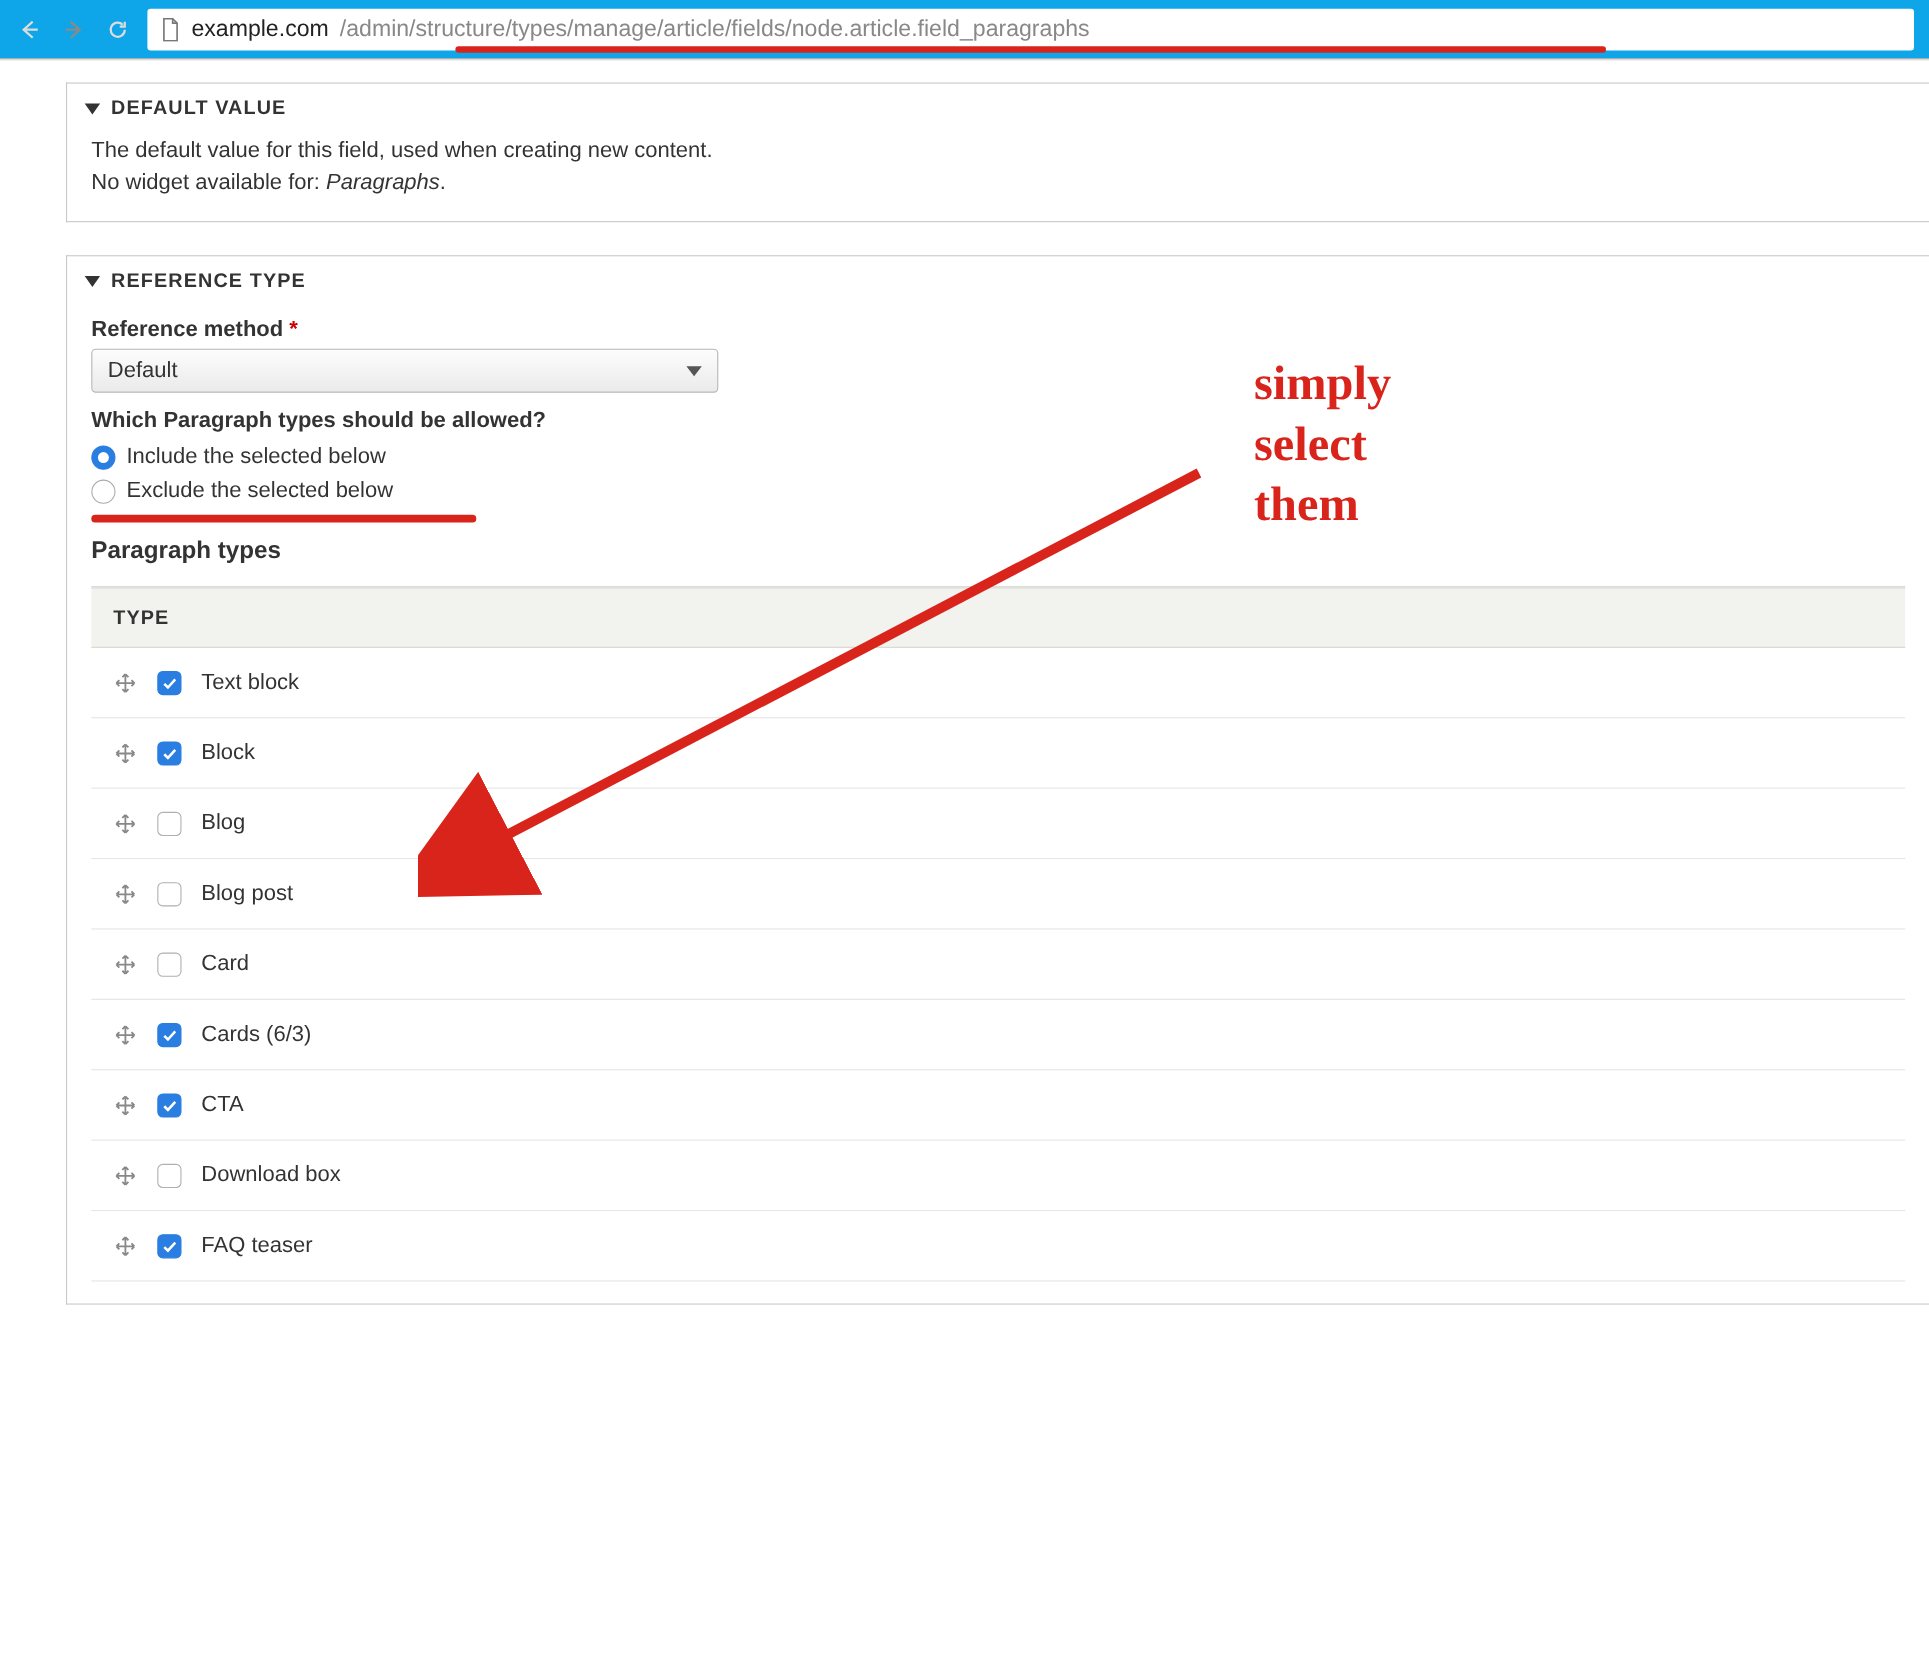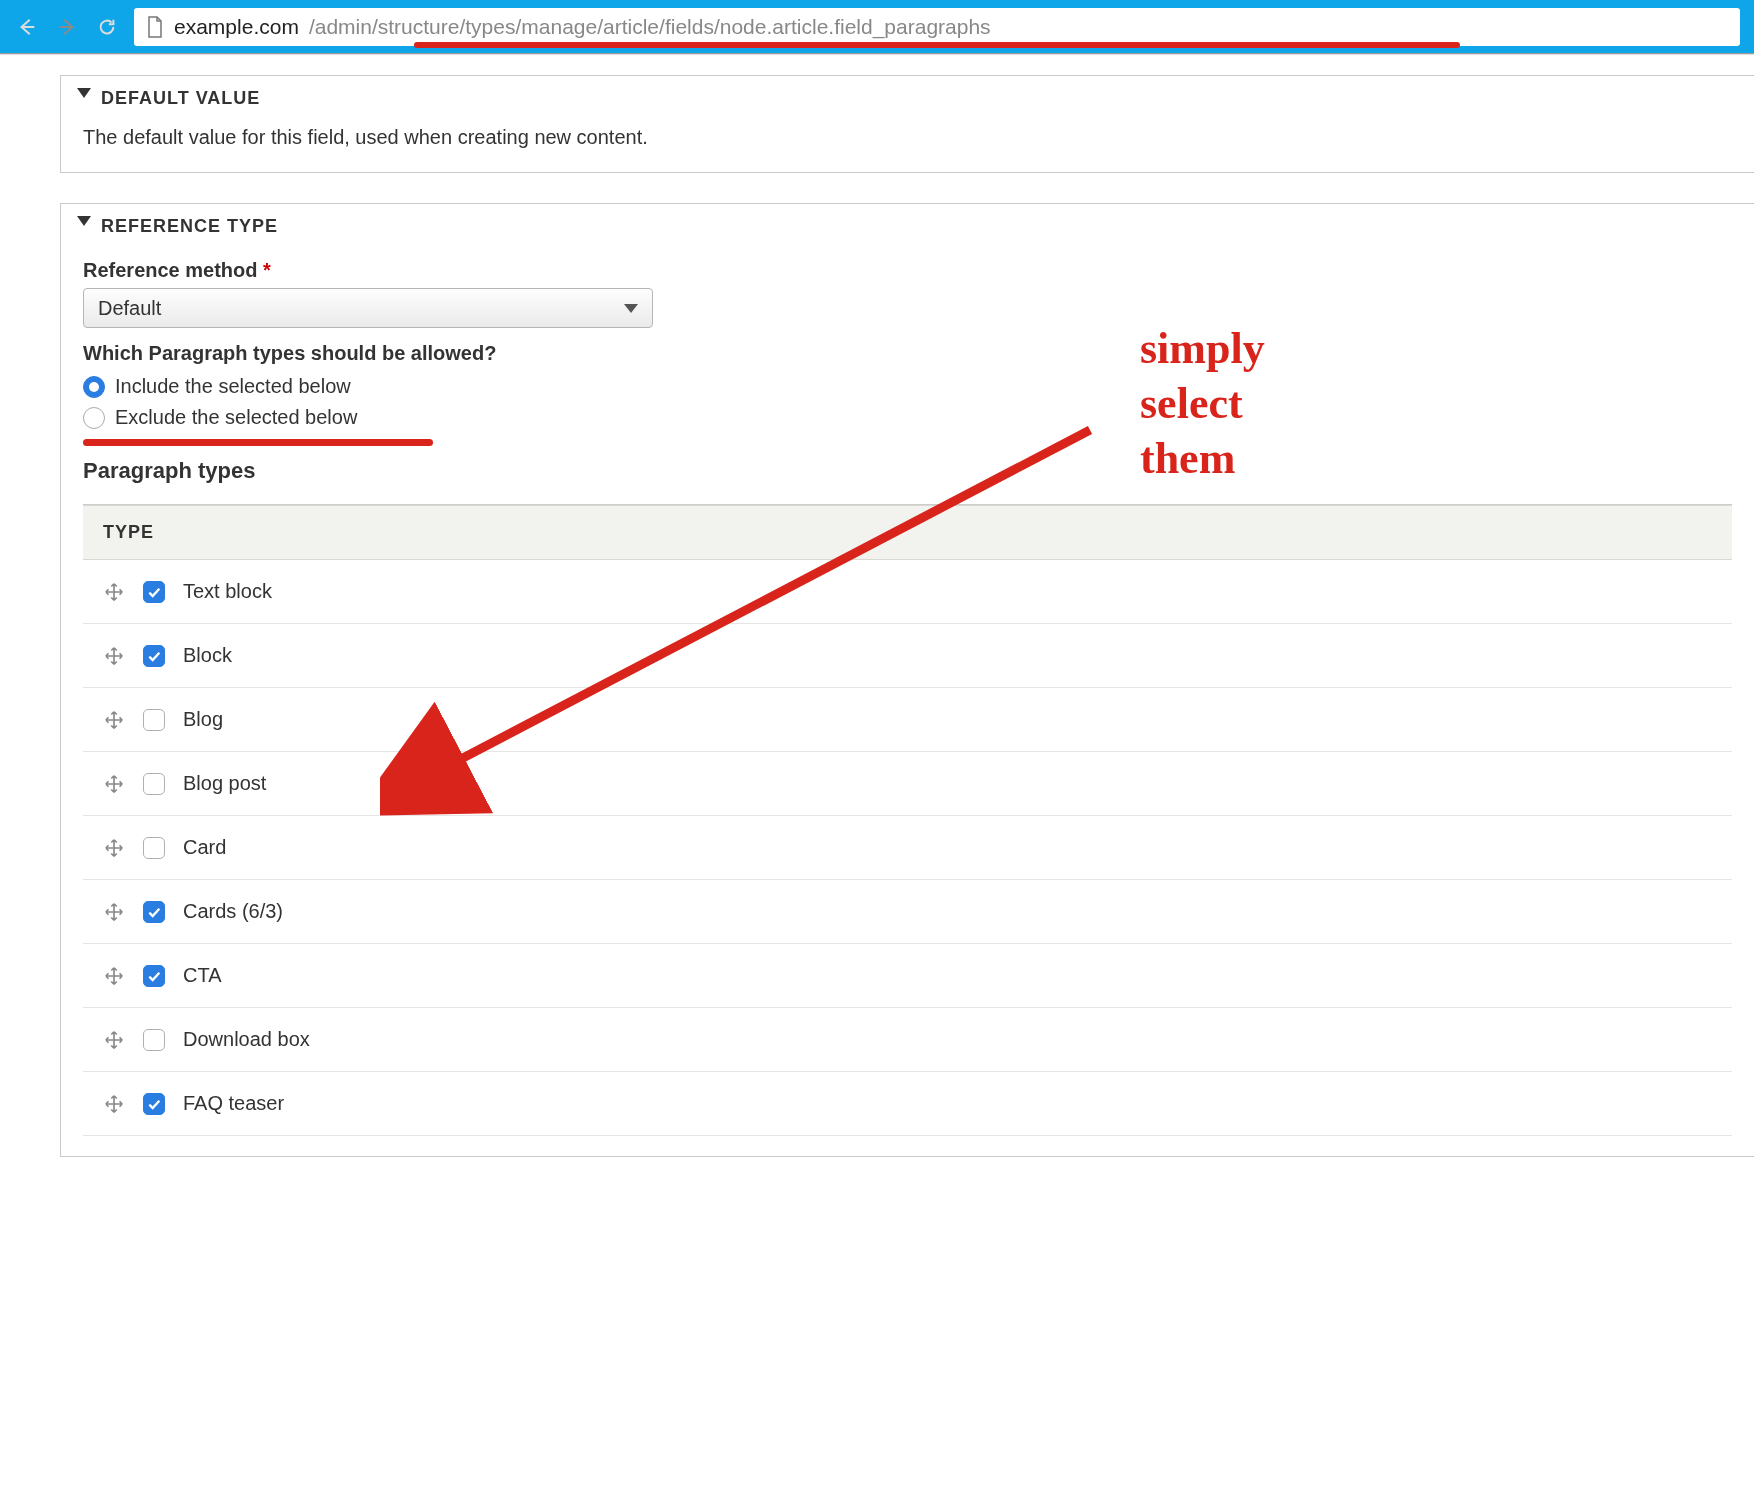--- a/index.html
+++ b/index.html
@@ -68,21 +68,21 @@
   
   .fieldset {
     border: 1px solid #c9c9c9;
     border-right: none;
     margin: 0 0 30px 0;
     padding: 0;
     background:#fff;
     width: 1694px;
   }
   .fs-legend {
-    display:flex; gap:10px;
+    display:flex; align-items:center; gap:10px;
     padding: 12px 16px 10px 16px;
     font-weight: bold;
     font-size: 18px;
     letter-spacing: 1px;
     color:#333;
     cursor:pointer;
   }
   .fs-legend .tri {
     width:0;height:0;
     border-left:7px solid transparent;
@@ -223,20 +223,23 @@
 
 <div class="page">
 
   <div class="fieldset">
     <div class="fs-legend">
       <span class="tri"></span>
       <span>DEFAULT VALUE</span>
     </div>
     <div class="fs-body default-text">
       <div>The default value for this field, used when creating new content.</div>
+      <div>
+        <span>No widget available for: </span><em>Paragraphs</em><span>.</span>
+      </div>
     </div>
   </div>
 
   <div class="fieldset">
     <div class="fs-legend">
       <span class="tri"></span>
       <span>REFERENCE TYPE</span>
     </div>
     <div class="fs-body">
 

